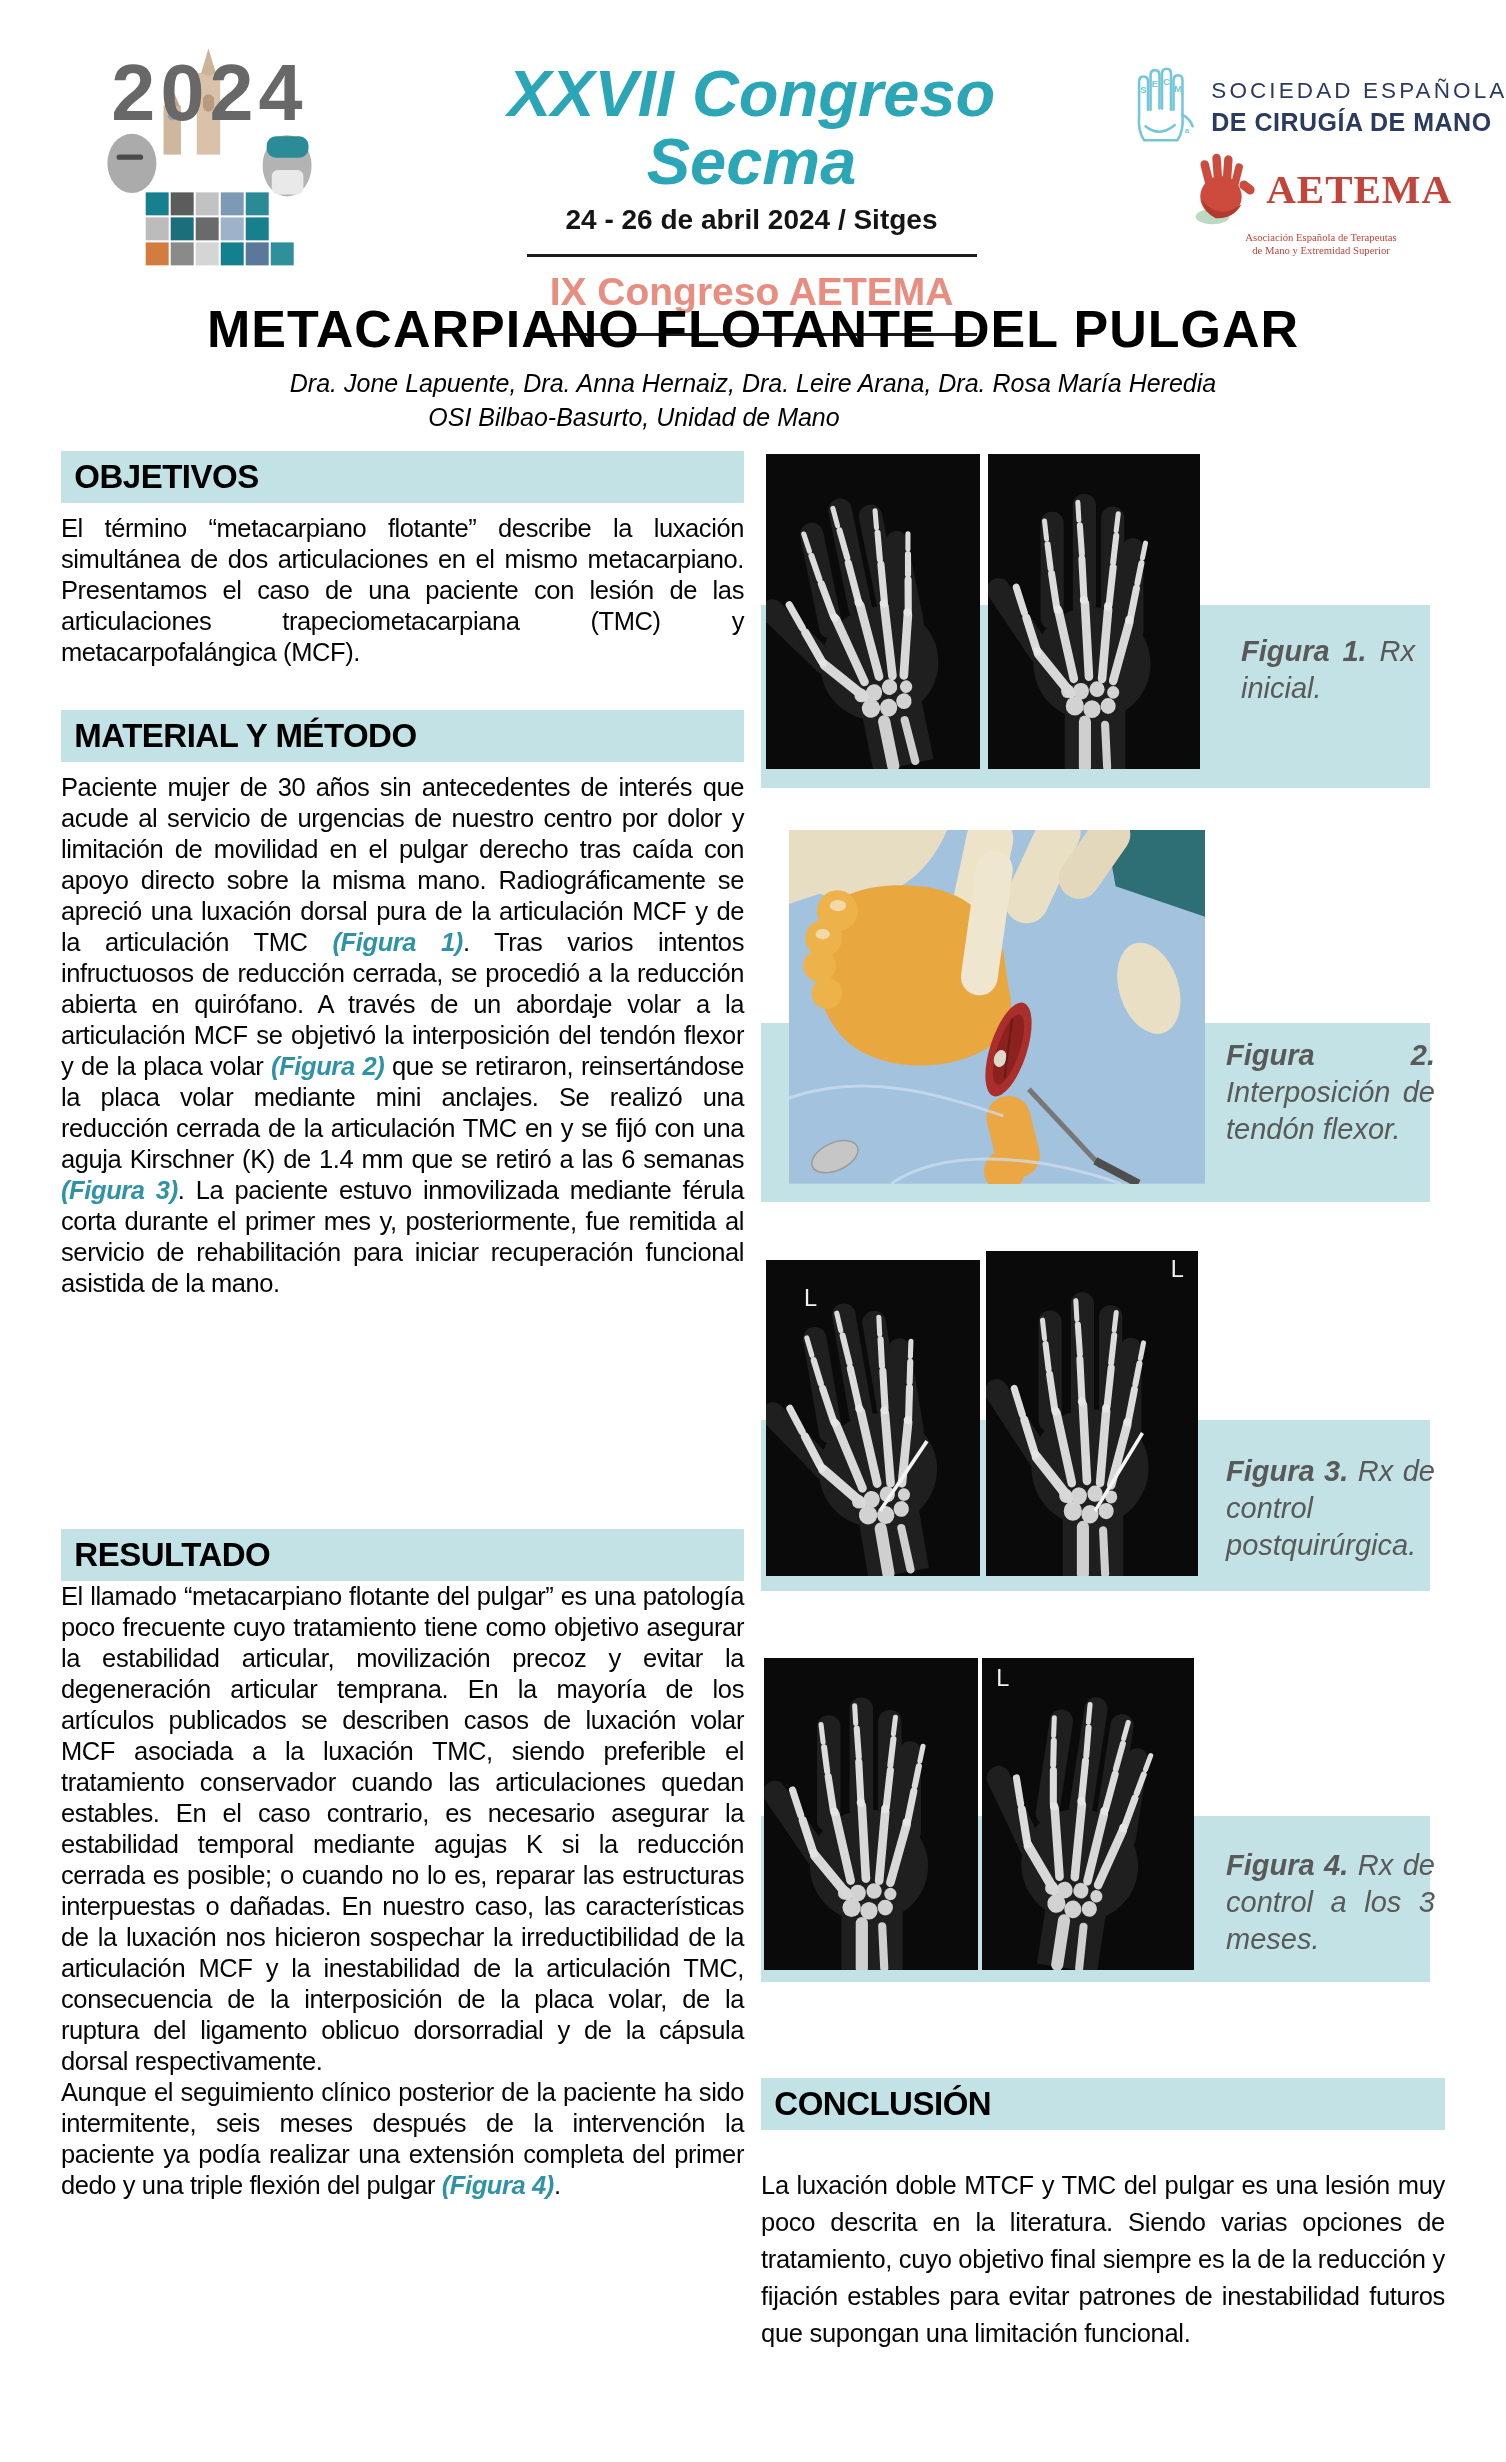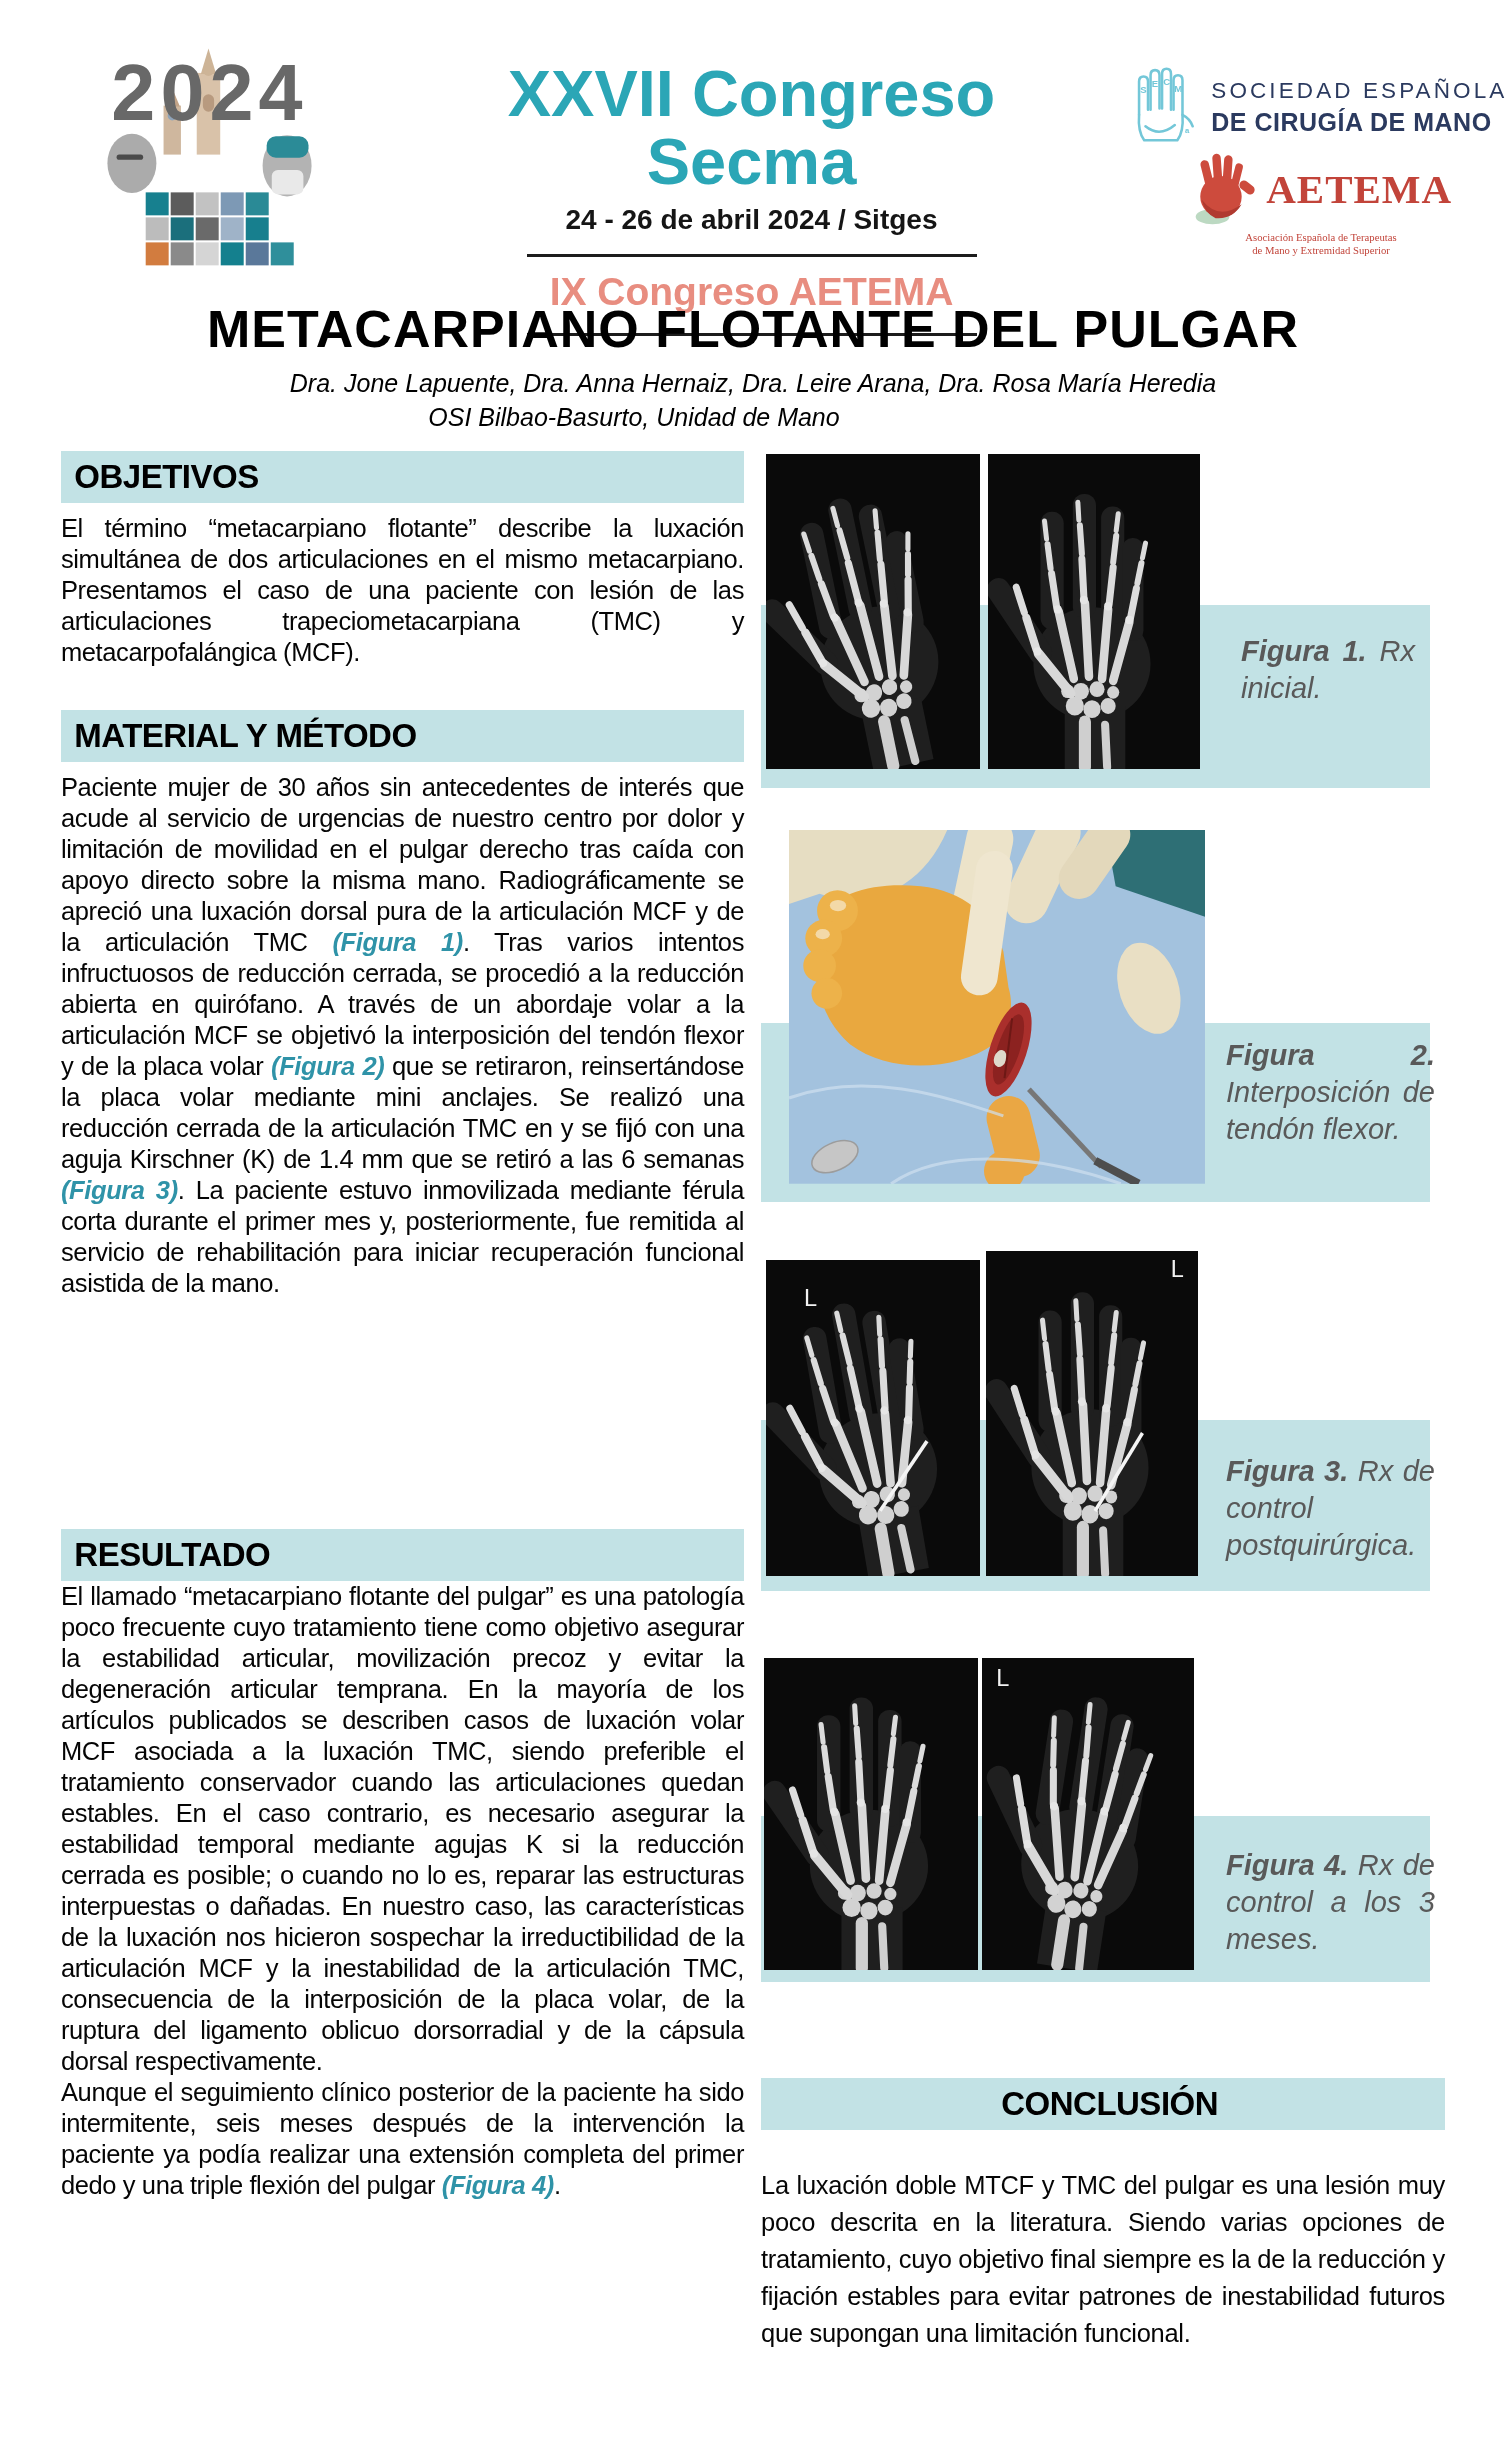--- a/index.html
+++ b/index.html
@@ -8,41 +8,41 @@
     width:1506px;height:2462px;
     background:#ffffff;
     font-family:"Liberation Sans","DejaVu Sans",sans-serif;
     color:#0e0e0e;
     overflow:hidden;
   }
   .abs{position:absolute;}
   
   .logo-collage{left:87px;top:43px;width:245px;height:238px;text-decoration:underline;}
   .center-head{left:450px;top:60px;width:603px;text-align:center;}
-  .congress-title{font-size:65px;font-weight:800;color:#2BA6B6;letter-spacing:0px;line-height:1.05;}
+  .congress-title{font-size:65px;font-weight:800;color:#2BA6B6;letter-spacing:0px;line-height:1.05;font-style:italic;}
   .congress-date{margin-top:7.2px;font-size:28px;font-weight:700;color:#151515;}
   .rule{width:450px;height:3.1px;background:#1c1c1c;margin:18.4px auto 0 auto;}
   .congress2{margin-top:13.3px;font-size:39px;font-weight:800;color:#E88D80;}
   .secma-block{left:1121px;top:65px;width:378px;display:flex;align-items:center;gap:13.3px;}
   .secma-text .l1{font-size:22.5px;letter-spacing:3.1px;color:#2B3A5F;font-weight:400;white-space:nowrap;}
   .secma-text .l2{font-size:25px;letter-spacing:0.5px;color:#2B3A5F;font-weight:800;white-space:nowrap;margin-top:4.1px;}
   .aetema-block{left:1188px;top:149px;width:307px;}
   .aetema-row{display:flex;align-items:center;gap:9.2px;}
   .aetema-name{font-family:"Liberation Serif","DejaVu Serif",serif;font-size:41px;font-weight:800;color:#C2443A;letter-spacing:1px;}
   .aetema-tag{margin-top:3.1px;text-align:center;font-family:"Liberation Serif","DejaVu Serif",serif;
       font-size:10.7px;line-height:12.8px;color:#C2443A;width:266px;}
   
   .main-title{left:0;top:299px;width:1506px;text-align:center;font-size:52px;font-weight:800;letter-spacing:1px;color:#000;}
   .authors{left:0;top:369px;width:1506px;text-align:center;font-size:25px;font-style:italic;color:#000;}
   .affiliation{left:0;top:403px;width:1268px;text-align:center;font-size:25px;font-style:italic;color:#000;}
   
   .band{background:#C2E2E5;height:52px;display:flex;align-items:center;padding-left:13.3px;
         font-size:33px;font-weight:800;letter-spacing:-0.5px;color:#000;box-sizing:border-box;}
   .leftcol{left:61px;width:683px;}
-  .rightcol{left:761px;width:684px;justify-content:center;}
+  .rightcol{left:761px;width:684px;}
   .bodytext{font-size:25.5px;line-height:31px;letter-spacing:-0.4px;text-align:justify;color:#050505;}
   .bodytext p{margin:0;}
   .seg-figref{color:#2F93A8;font-weight:bold;font-style:italic;}
   .conc-body{font-size:25.5px;line-height:37px;letter-spacing:-0.3px;text-align:justify;color:#050505;}
   
   .figband{background:#C2E2E5;z-index:1;}
   .xray{background:#0a0a0a;z-index:2;overflow:hidden;}
   .xray svg{display:block;width:100%;height:100%;}
   .photo{z-index:2;overflow:hidden;}
   .caption{z-index:3;font-size:29px;line-height:37px;color:#595959;font-style:italic;text-align:justify;}

